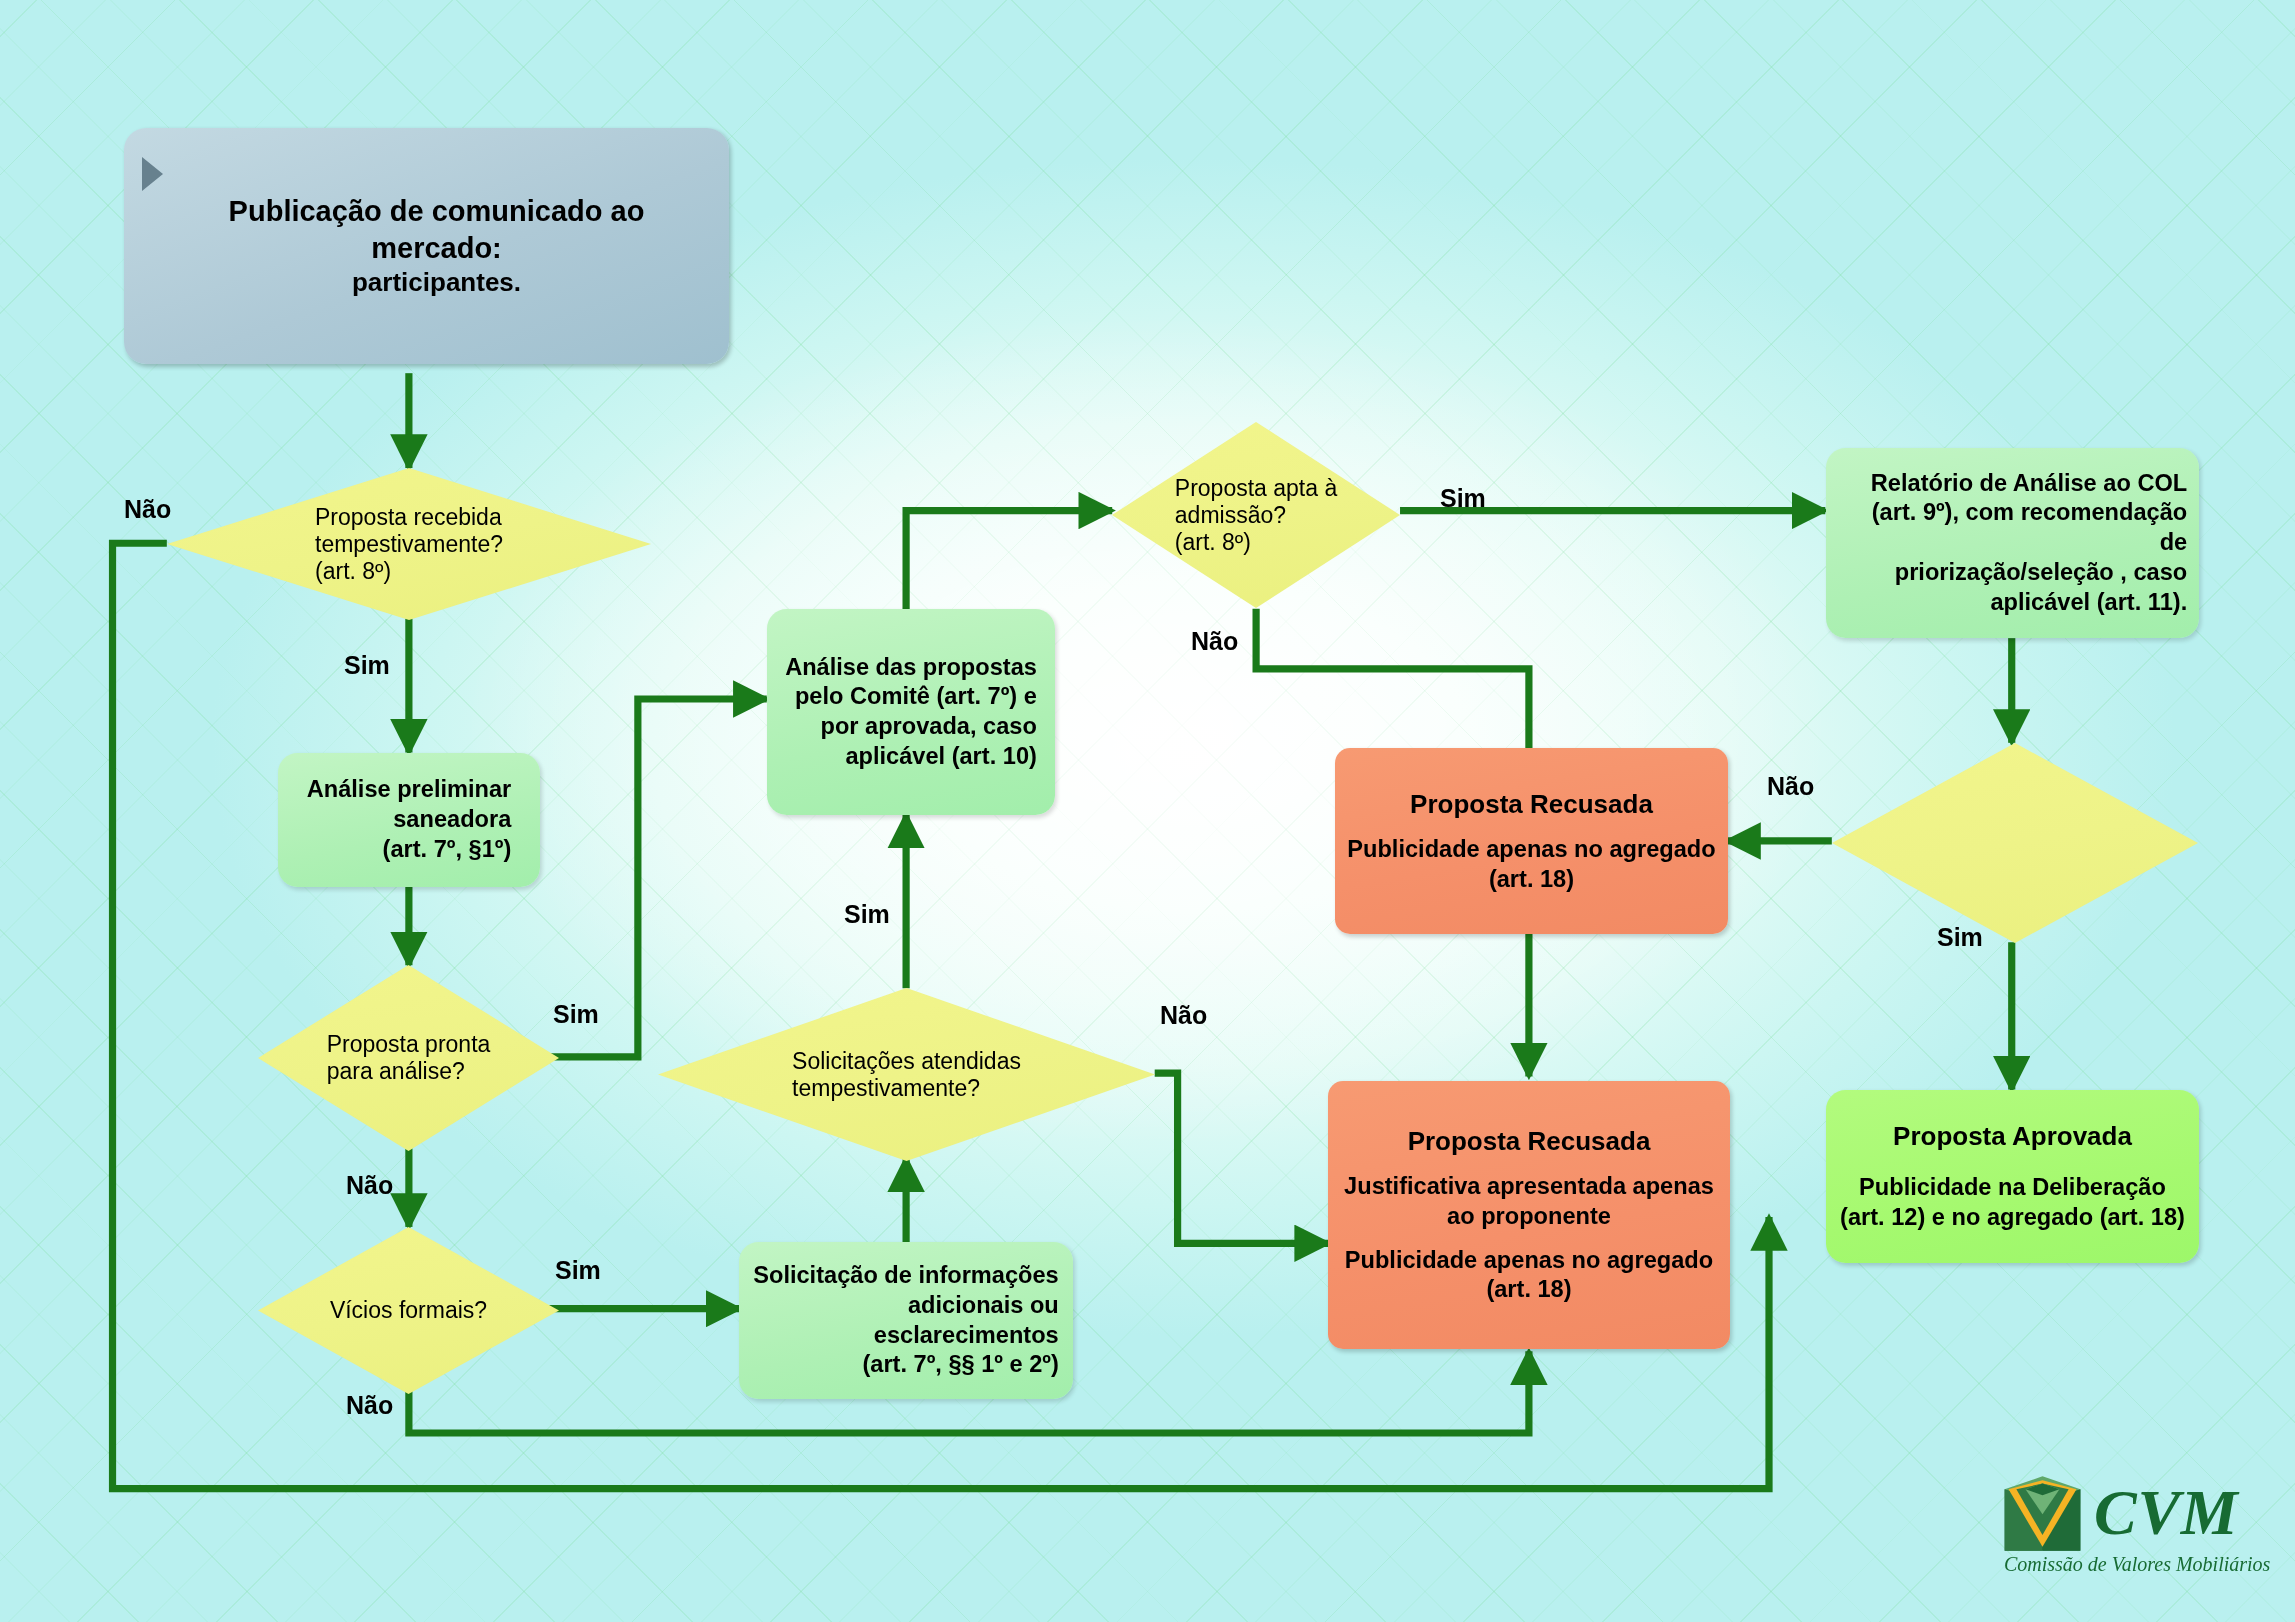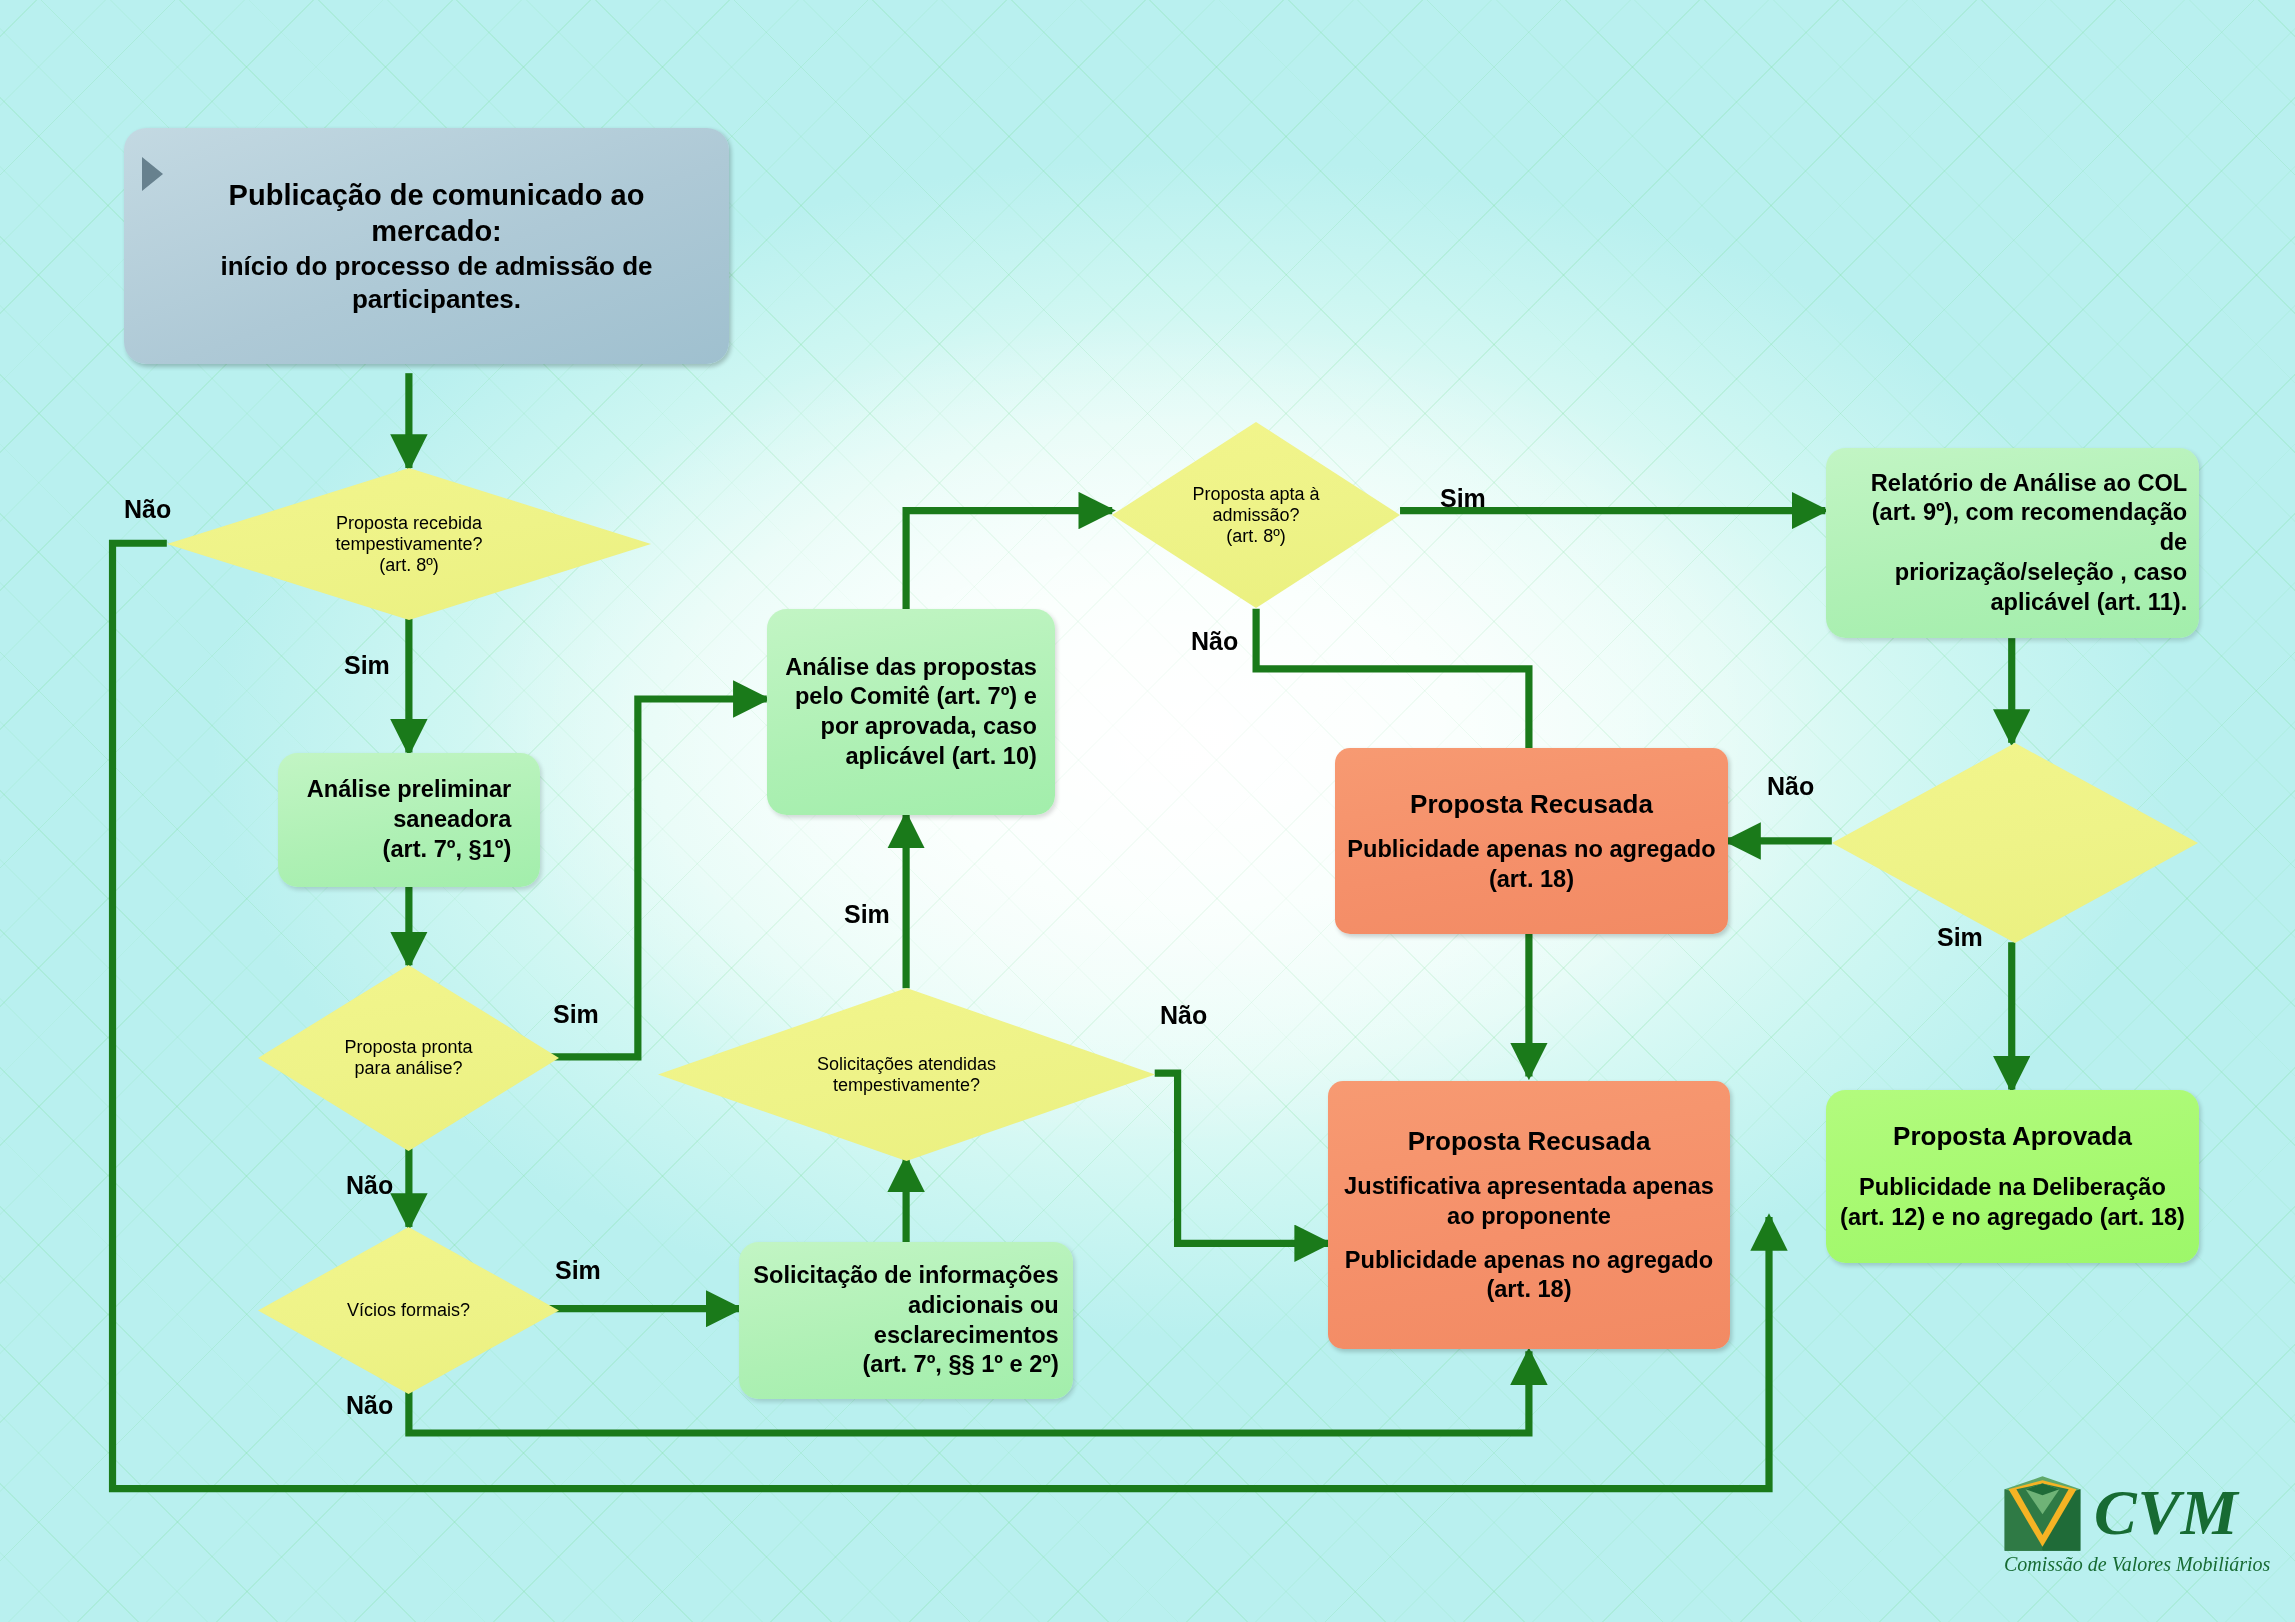--- a/index.html
+++ b/index.html
@@ -81,21 +81,21 @@
   
   .dec{
     position:absolute;display:flex;align-items:center;justify-content:center;
   }
   .dec .shape{
     position:absolute;inset:0;
     background:linear-gradient(170deg,#f2f58c 0%,#eef388 50%,#eaf07f 100%);
     clip-path:polygon(50% 0%,100% 50%,50% 100%,0% 50%);
     filter:drop-shadow(2px 2.6px 3.3px rgba(0,0,0,0.13));
   }
-  .dec .txt{position:relative;font-size:18px;z-index:2;text-align:center;}
+  .dec .txt{position:relative;font-size:23px;z-index:2;}
 
   
   .elabel{
     position:absolute;font-size:25px;font-weight:bold;color:#000;
     white-space:nowrap;
   }
 
   
   #logo{position:absolute;left:1996px;top:1472px;width:275px;height:124px;}
   #logo .mark{position:absolute;left:6.5px;top:2.6px;width:79px;height:77px;}
@@ -157,21 +157,20 @@
       <path d="M 2800 1285 L 2640 1285" marker-end="url(#ah)"></path>
 
       <path d="M 3075 1440 L 3075 1665" marker-end="url(#ah)"></path>
     </g>
   </svg>
 
   <div class="node startbox" style="left:124px;top:128px;width:605px;height:236px;">
     <span class="tri-marker"></span>
     <div class="txt">
       <div class="l1">Publicação de comunicado ao mercado:</div>
-      <div>início do processo de admissão de</div>
       <div>participantes.</div>
     </div>
   </div>
 
   <div class="dec" style="left:167px;top:468px;width:484px;height:152px;">
     <div class="shape"></div>
     <div class="txt">
       <div>Proposta recebida</div>
       <div>tempestivamente?</div>
       <div>(art. 8º)</div>

